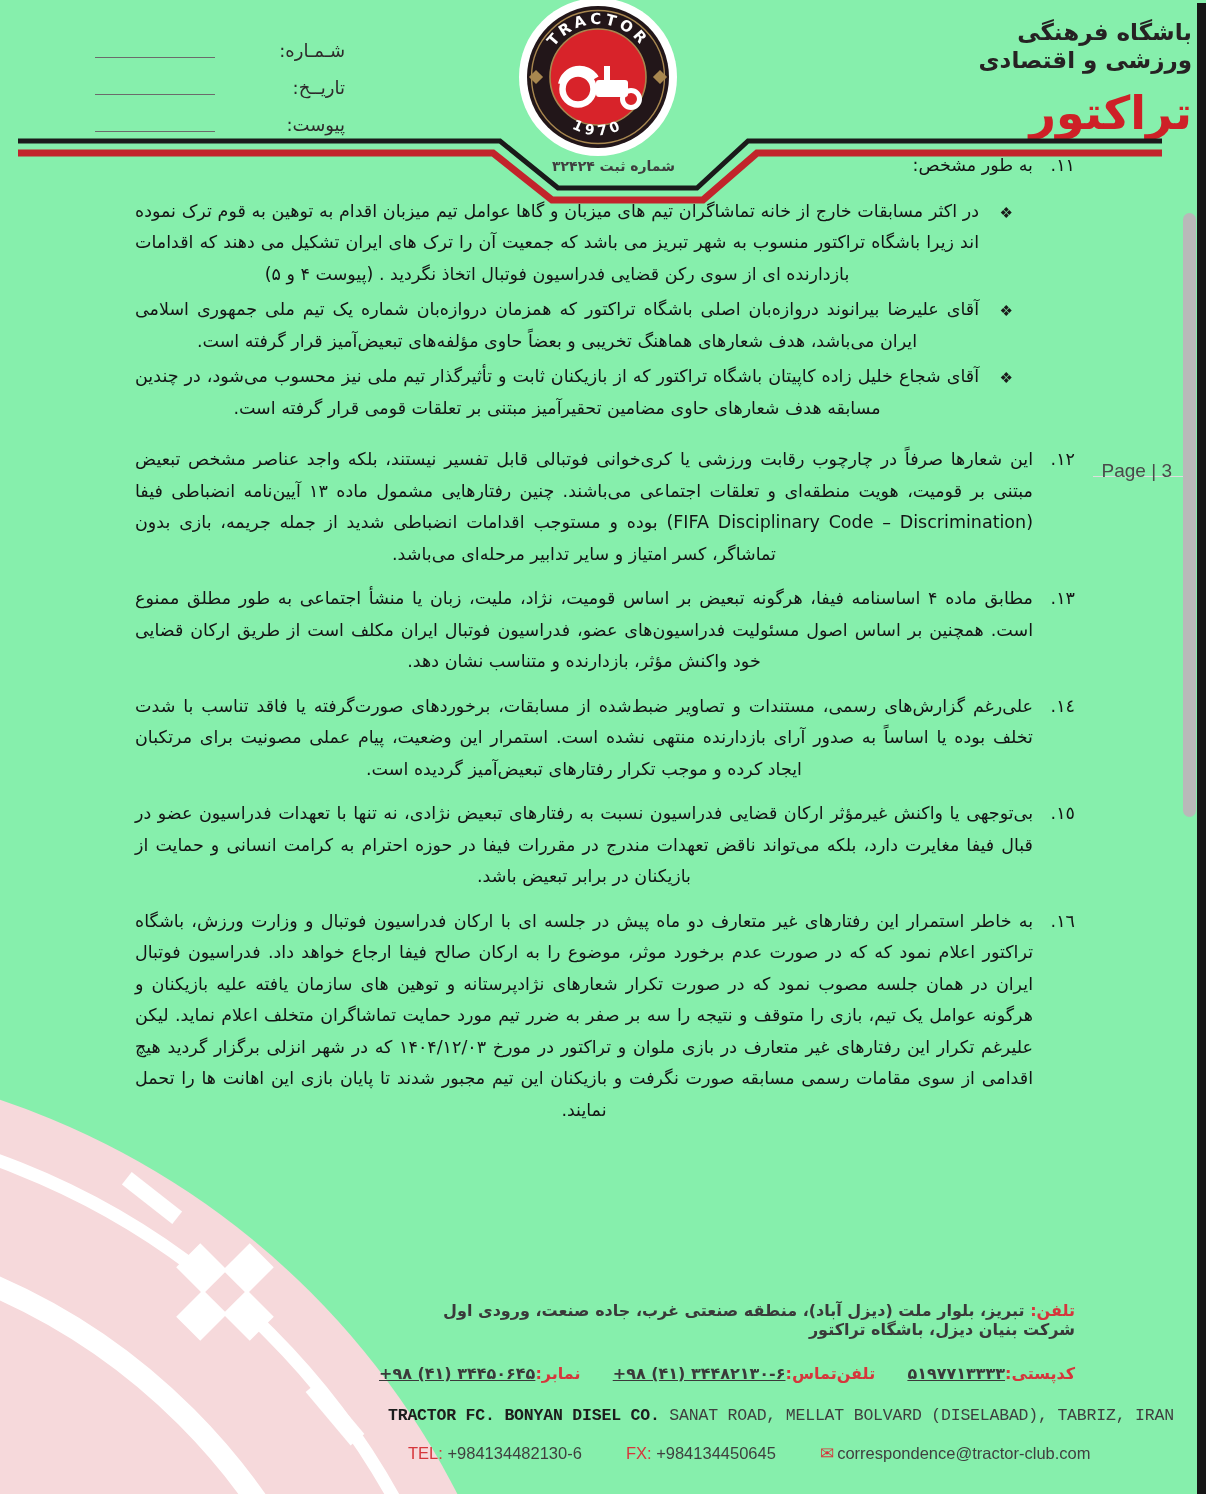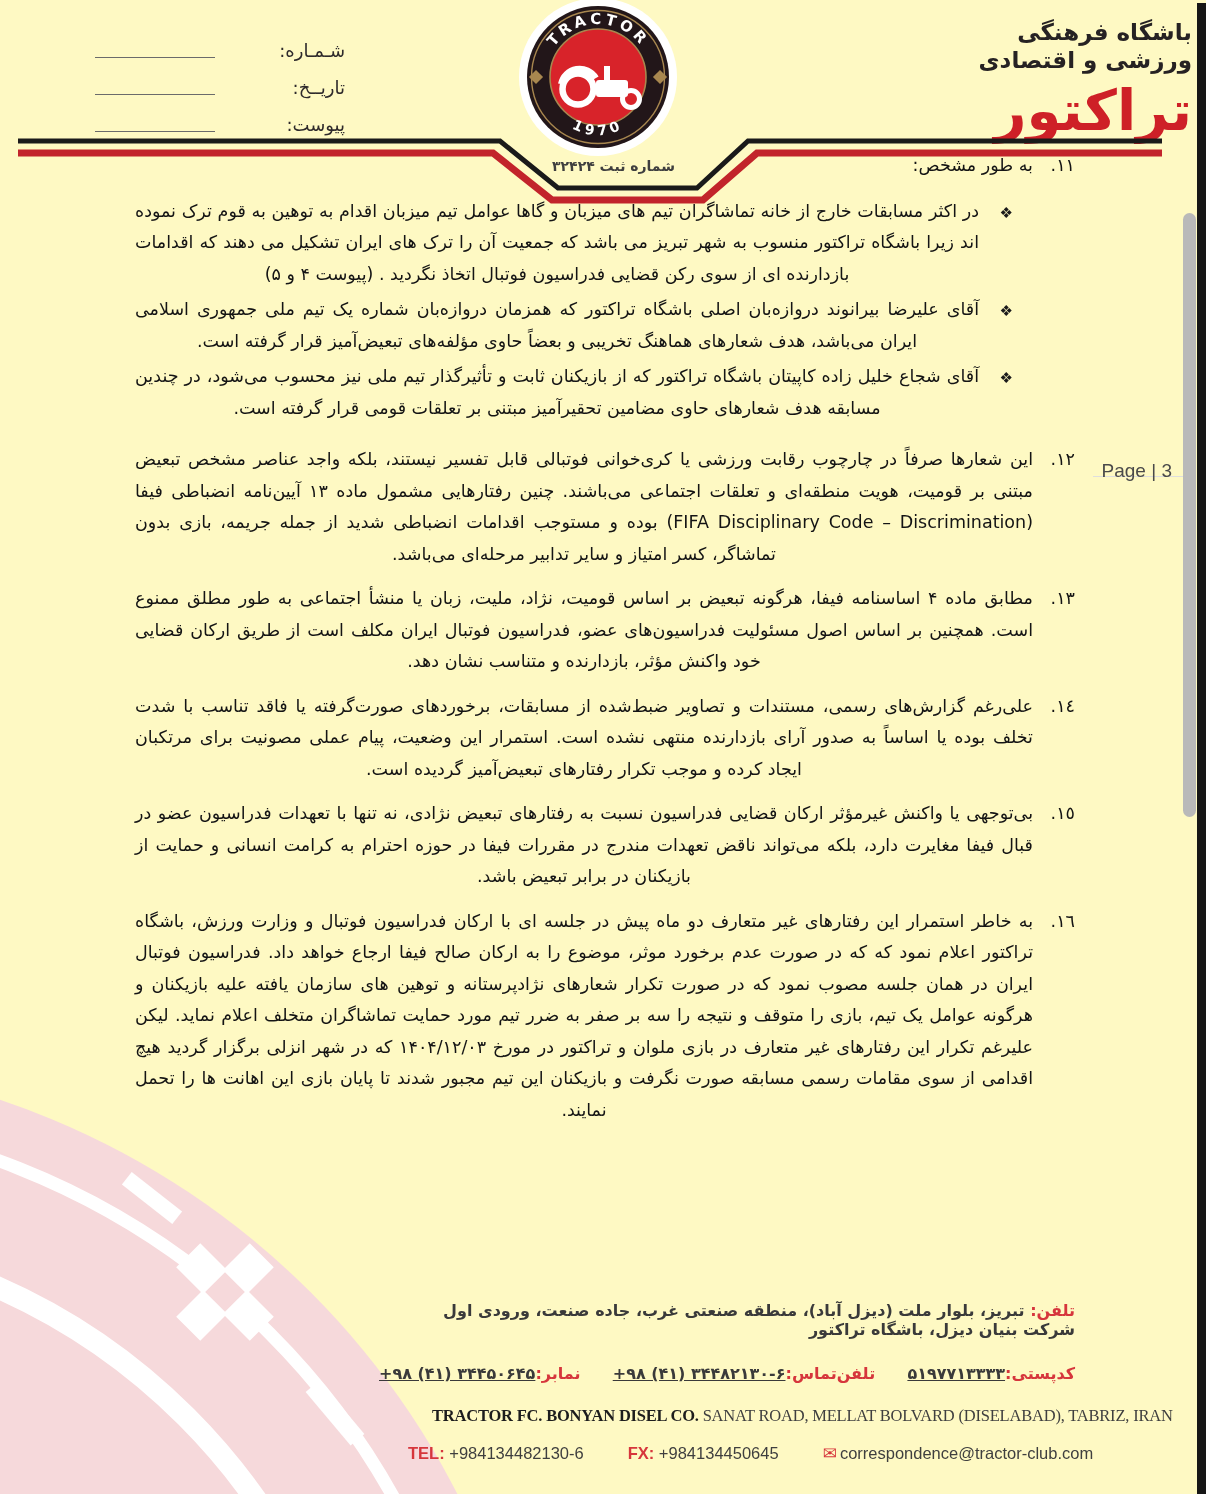--- a/index.html
+++ b/index.html
@@ -1,27 +1,27 @@
 <!DOCTYPE html>
 <html lang="fa"><head>
 <meta charset="utf-8">
 <style>
   html,body{margin:0;padding:0;background:#fff;}
-  .page{position:relative;width:1206px;height:1494px;background:#fef9c3;overflow:hidden;
+  .page{position:relative;width:1206px;height:1494px;background:#86efac;overflow:hidden;
         font-family:"DejaVu Sans", sans-serif;}
   
   .wm{position:absolute;inset:0;z-index:0;pointer-events:none;}
   
   .hdr-left{position:absolute;top:24px;left:95px;width:250px;direction:rtl;z-index:2;}
   .hdr-field{display:flex;justify-content:space-between;align-items:flex-end;height:37px;}
   .hdr-field .flabel{font-size:18px;color:#2e2a2b;letter-spacing:0;}
   .hdr-field .fline{width:120px;height:20px;border-bottom:1.4px solid #6b6b6b;margin-bottom:3px;}
   .hdr-right{position:absolute;top:18px;right:14px;text-align:right;direction:rtl;z-index:2;}
   .club-line{font-size:23px;font-weight:bold;color:#262223;line-height:1.22;}
-  .club-brand{font-size:56px;font-weight:bold;color:#ce2027;line-height:1.1;margin-top:6px;}
+  .club-brand{font-size:46px;font-weight:bold;color:#ce2027;line-height:1.1;margin-top:14px;}
   .badge-svg{position:absolute;top:0;left:0;z-index:3;}
   .reg-no{position:absolute;top:158px;left:552px;width:160px;text-align:left;
           font-size:14px;font-weight:bold;color:#3f3f3f;direction:rtl;z-index:4;}
   
   .page-marker{position:absolute;top:460px;right:34px;font-family:"Liberation Sans",sans-serif;
                font-size:19px;color:#4a4a4a;z-index:2;}
   .page-marker-line{position:absolute;top:476px;right:10px;width:103px;height:1px;background:#dedede;z-index:2;}
   
   .body-text{position:absolute;top:150px;left:135px;width:940px;direction:rtl;z-index:2;
              font-size:17.5px;color:#141414;line-height:31.5px;}
@@ -34,26 +34,26 @@
   .bullet .mark{flex:0 0 34px;font-size:15px;padding-top:2px;color:#1a1a1a;}
   .bullet .btxt{flex:1;text-align:justify;text-align-last:center;}
   
   .addr{position:absolute;top:1301px;right:131px;width:680px;direction:rtl;text-align:right;
         font-size:16px;color:#3a3a3a;font-weight:600;z-index:2;}
   .addr .red, .contact .red{color:#d6363c;font-weight:bold;}
   .contact{position:absolute;top:1364px;right:131px;width:696px;direction:rtl;display:flex;
            justify-content:space-between;font-size:16px;color:#3a3a3a;font-weight:600;z-index:2;}
   .cgroup{white-space:nowrap;}
   .cgroup .val{direction:ltr;unicode-bidi:isolate;text-decoration:underline;}
-  .en1{position:absolute;top:1406px;left:432px;font-family:Liberation Serif, serif;
+  .en1{position:absolute;top:1406px;left:388px;font-family:Liberation Mono, monospace;
        font-size:16.5px;color:#3f3f3f;letter-spacing:-0.2px;z-index:2;}
   .en1 b{color:#1d1d1d;}
   .en2{position:absolute;top:1443px;left:408px;font-family:"Liberation Sans",sans-serif;
        font-size:16.5px;color:#3f3f3f;display:flex;gap:44px;align-items:center;z-index:2;}
-  .en2 .red{color:#d6363c;font-weight:bold;}
+  .en2 .red{color:#d6363c;font-weight:normal;}
   .en2 .grp{white-space:nowrap;}
   .mail-icon{color:#d6363c;font-size:17px;margin-right:3px;}
   
   .scroll-edge{position:absolute;top:3px;right:0;width:9px;height:1491px;background:#161616;z-index:5;}
   .scroll-thumb{position:absolute;top:213px;left:1183px;width:13px;height:604px;background:#b9b9b9;
                 border-radius:7px;z-index:5;}
 </style>
 </head>
 <body>
 

